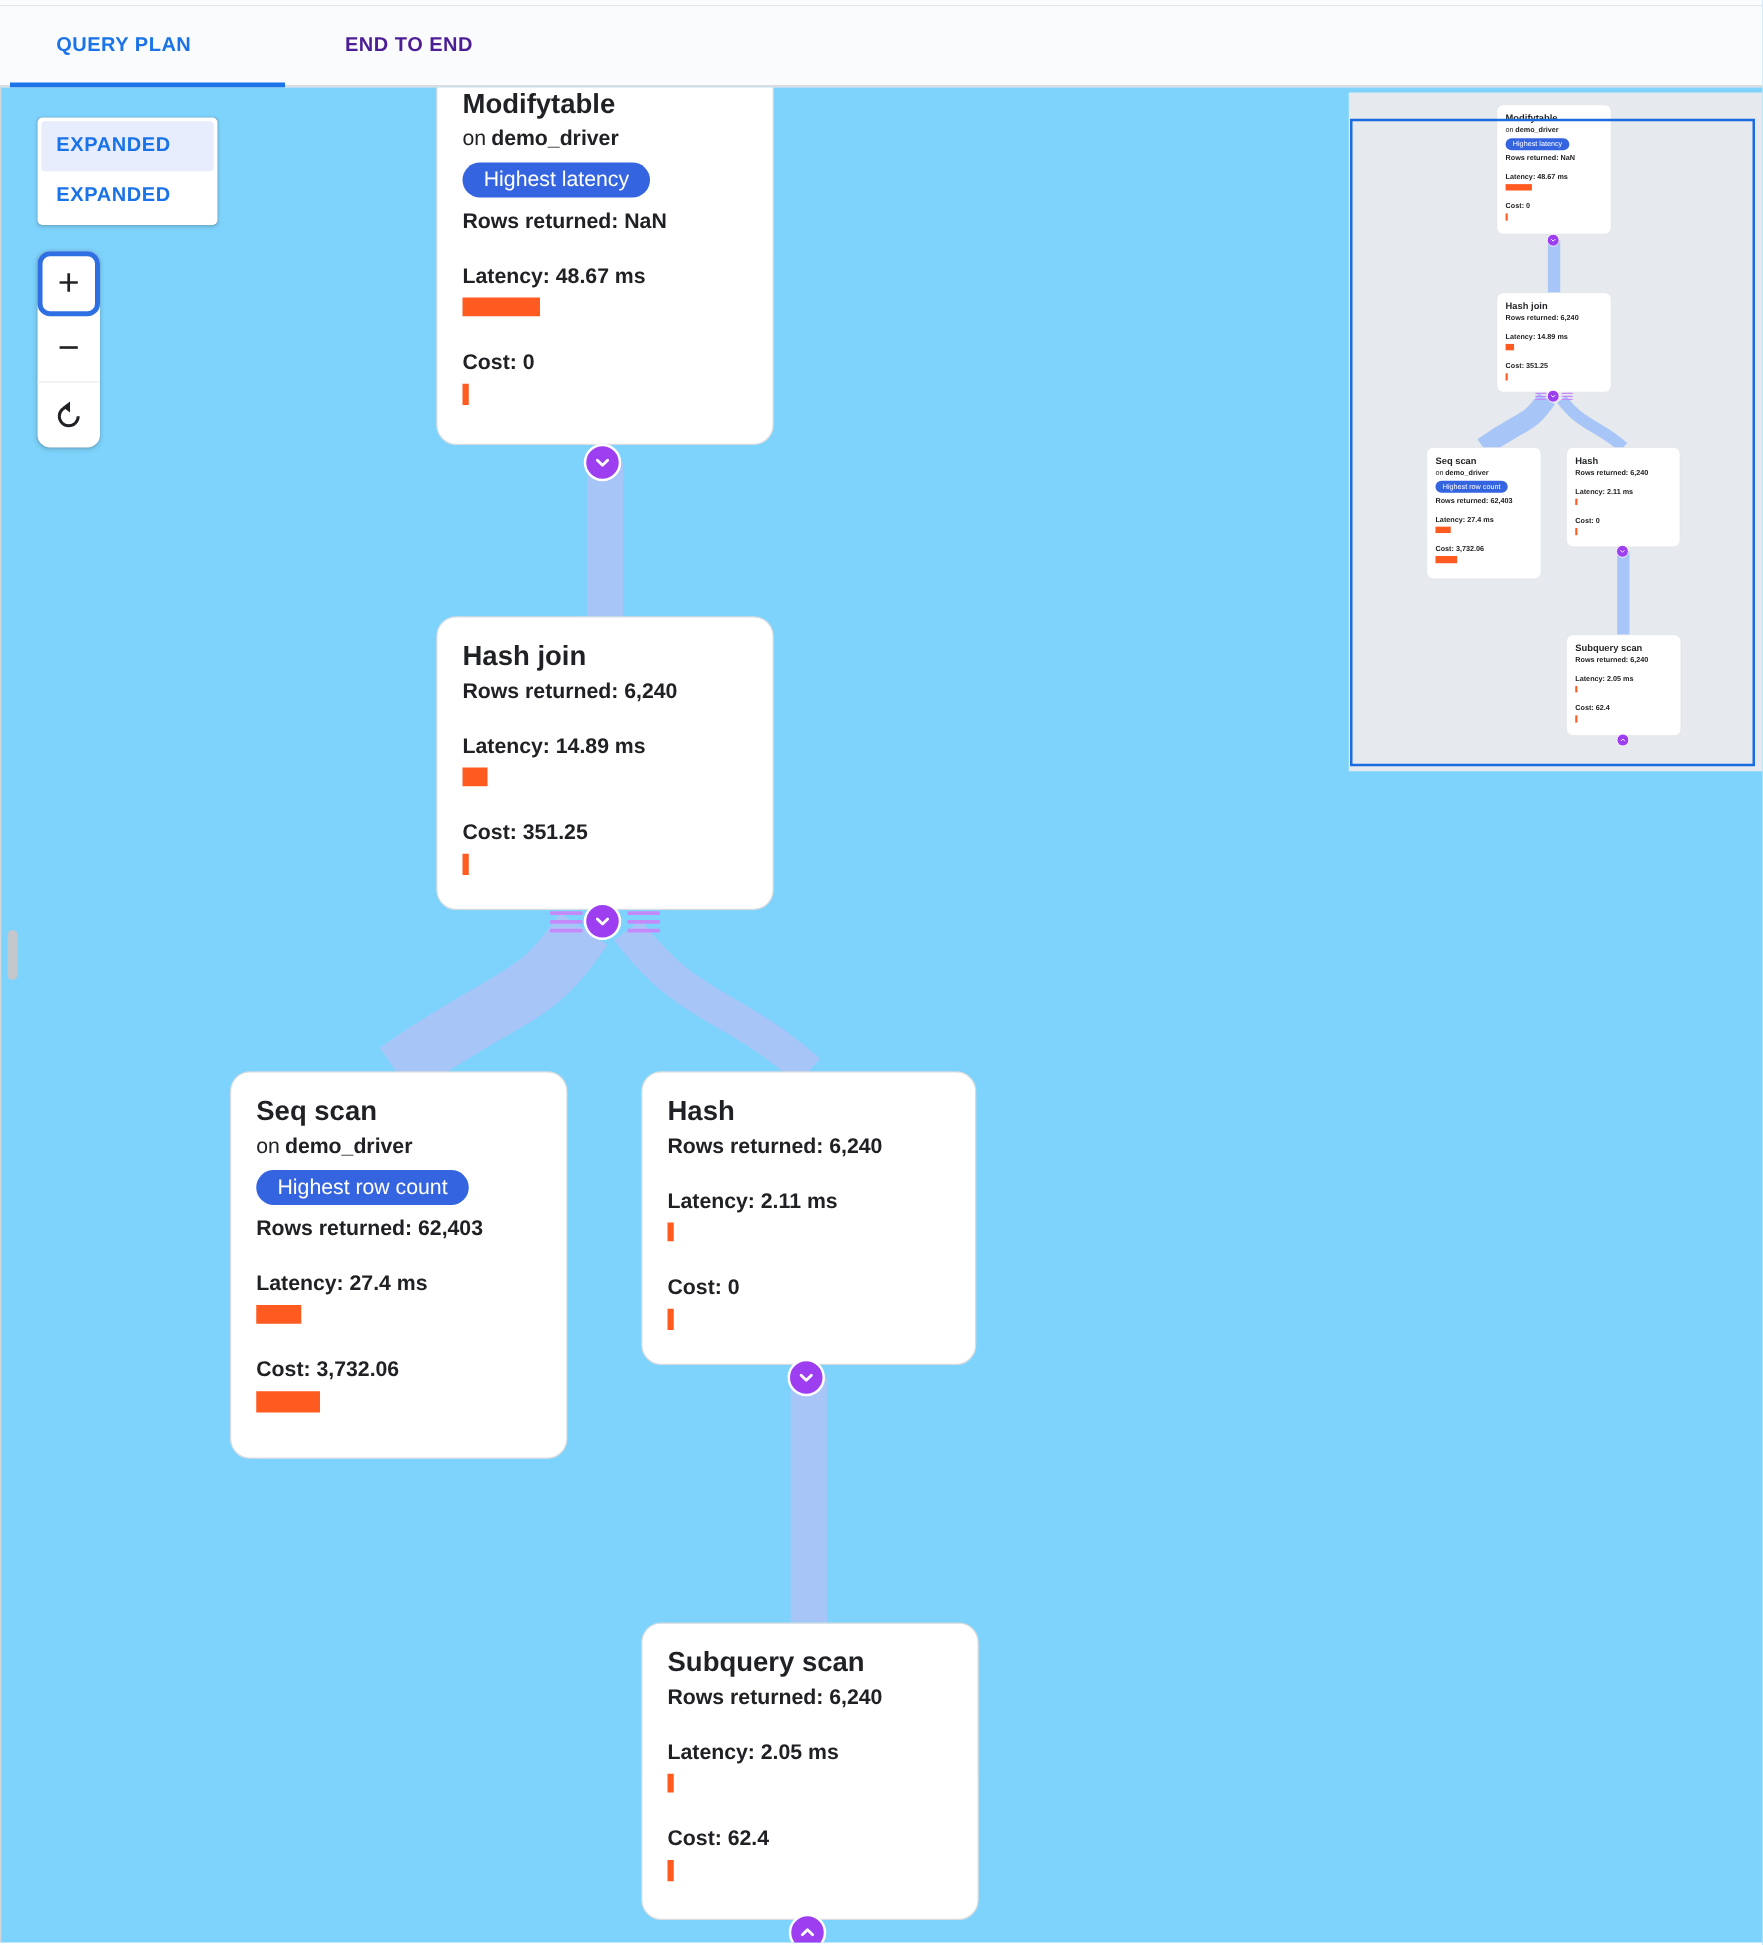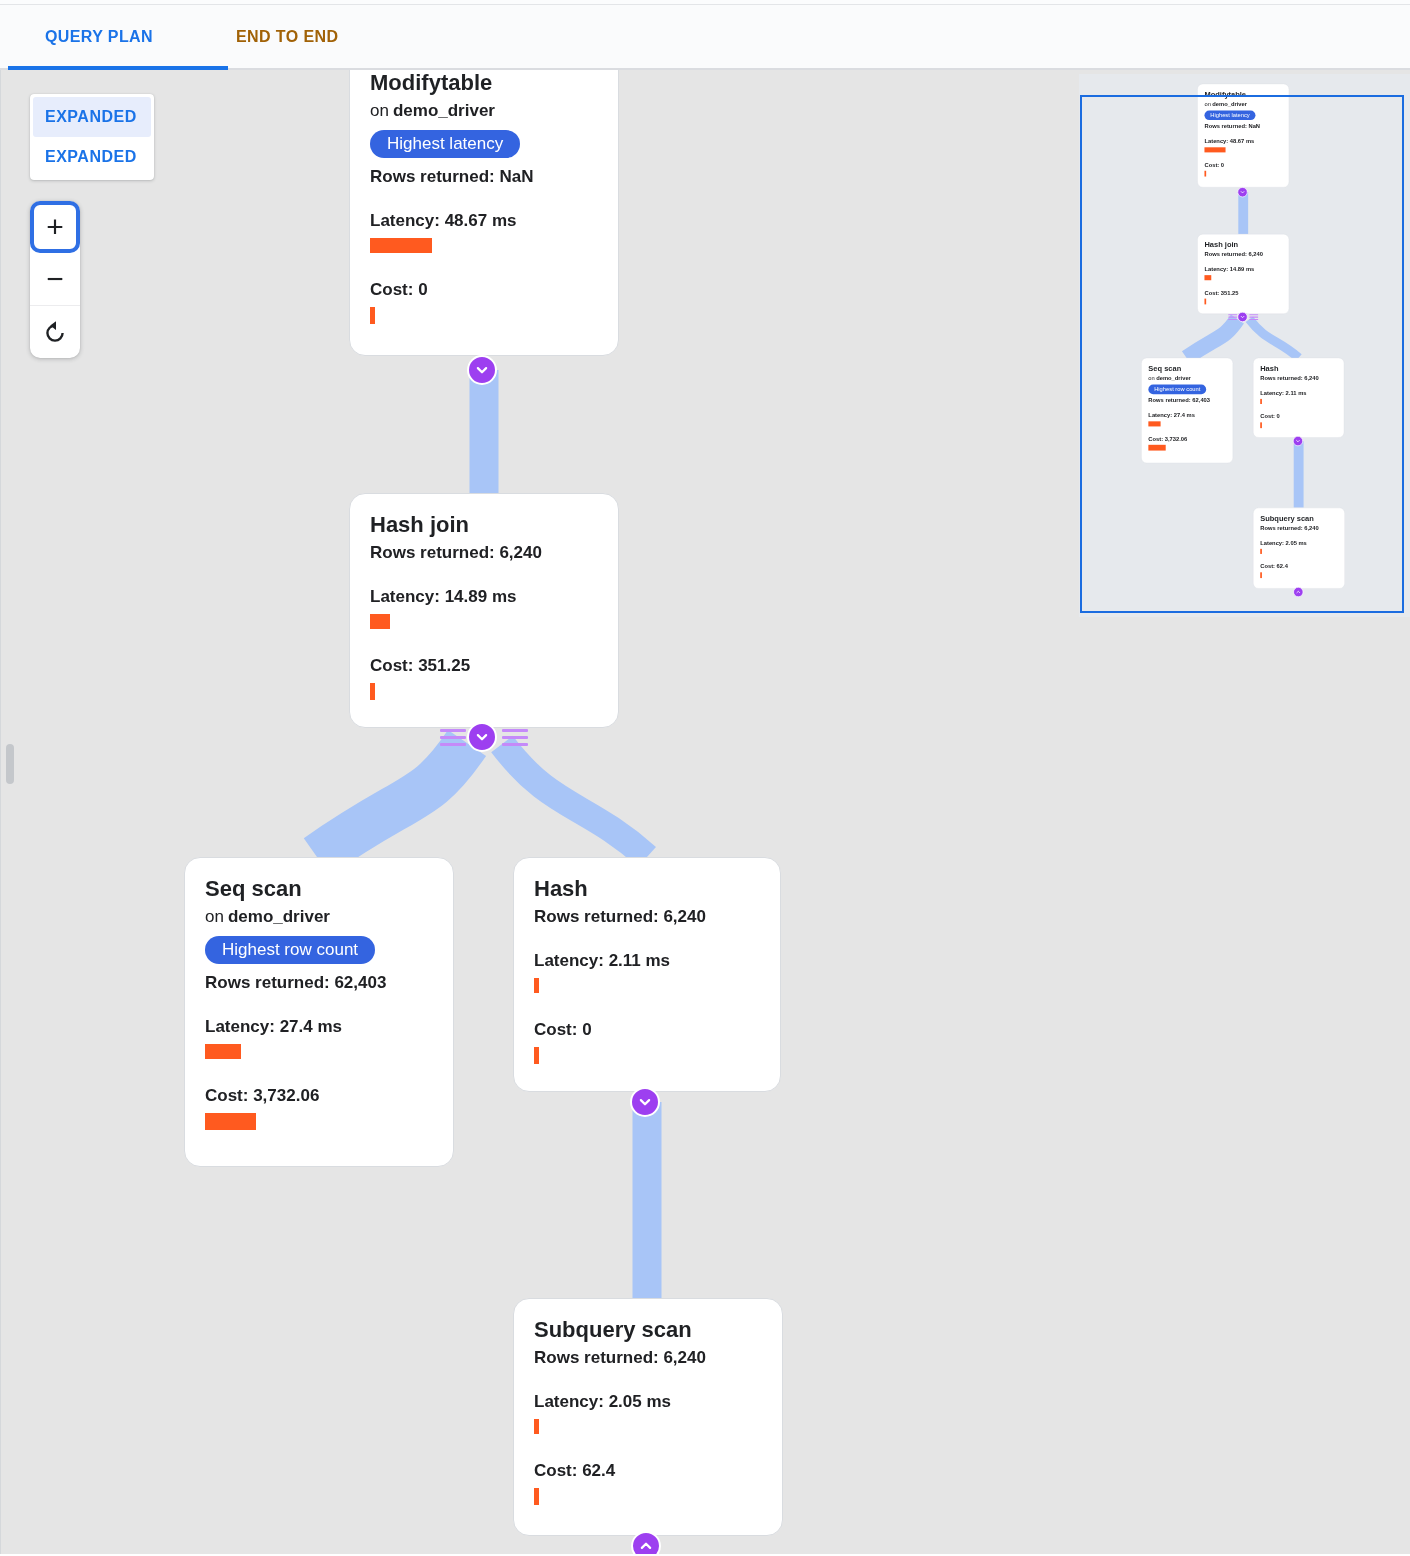--- a/index.html
+++ b/index.html
@@ -20,39 +20,39 @@
     border-bottom: 2px solid #dadce0;
     display: flex; align-items: center;
     position: relative;
     gap: 35px;
   }
   .tab {
     font-size: 16px; font-weight: 700; letter-spacing: .4px;
     cursor: pointer; white-space: nowrap;
   }
   .tab-active { color: #1a73e8; margin-left: 45px; }
-  .tab-inactive { color: #a16207; margin-left: 48px; }
+  .tab-inactive { color: #4c1d95; margin-left: 88px; }
   .tab-underline {
     position: absolute; left: 8px; bottom: -2px;
     width: 220px; height: 4px; background: #1a73e8;
   }
 
   
   .canvas {
     position: relative;
     width: 1410px; height: 1484px;
-    background: #e5e5e5;
+    background: #7dd3fc;
     border-left: 1px solid #d5d8db;
     overflow: hidden;
     text-decoration: underline;
   }
 
   
   .view-toggle {
-    position: absolute; left: 29px; top: 24px; width: 124px;
+    position: absolute; left: 29px; top: 24px; width: 144px;
     background: #fff; border-radius: 4px; z-index: 30;
     box-shadow: 0 1px 3px rgba(60,64,67,.25), 0 0 1px rgba(60,64,67,.2);
     padding: 3px;
     text-align: right;
   }
   .view-toggle .row {
     height: 40px; display: flex; align-items: center;
     padding-left: 12px; border-radius: 3px;
     font-size: 16px; font-weight: 700; letter-spacing: .5px;
     color: #1a73e8; cursor: pointer;

